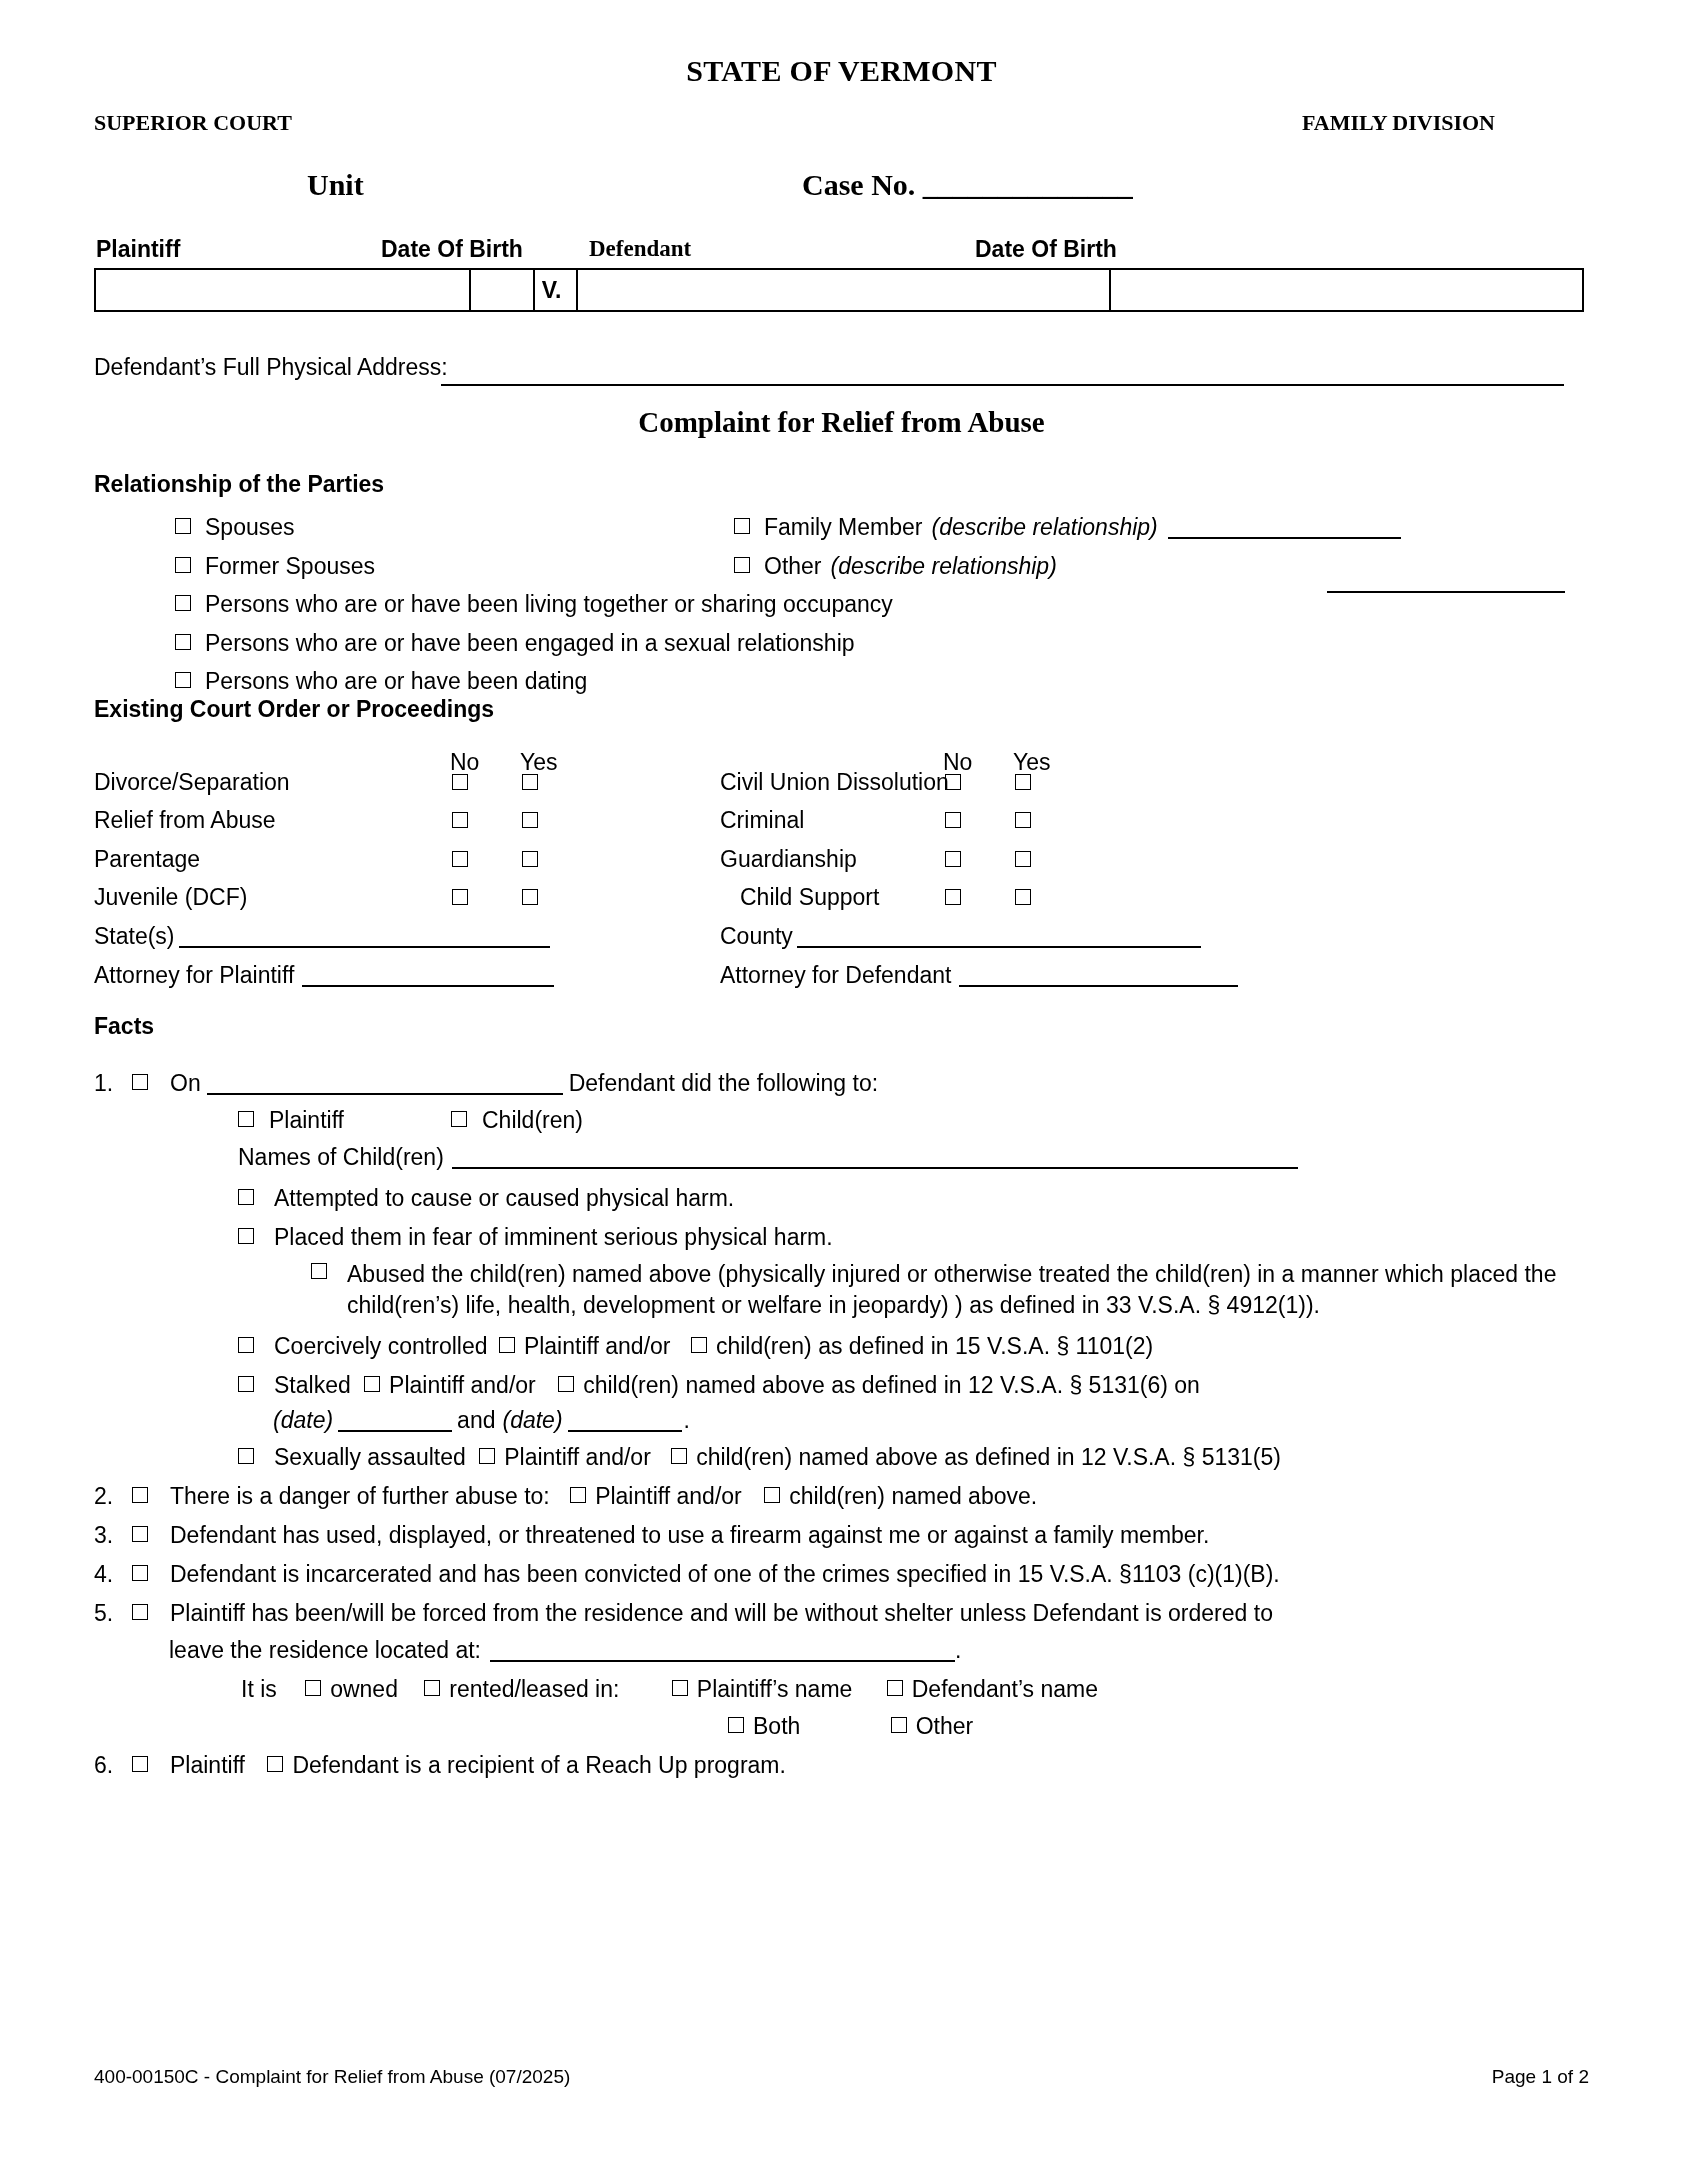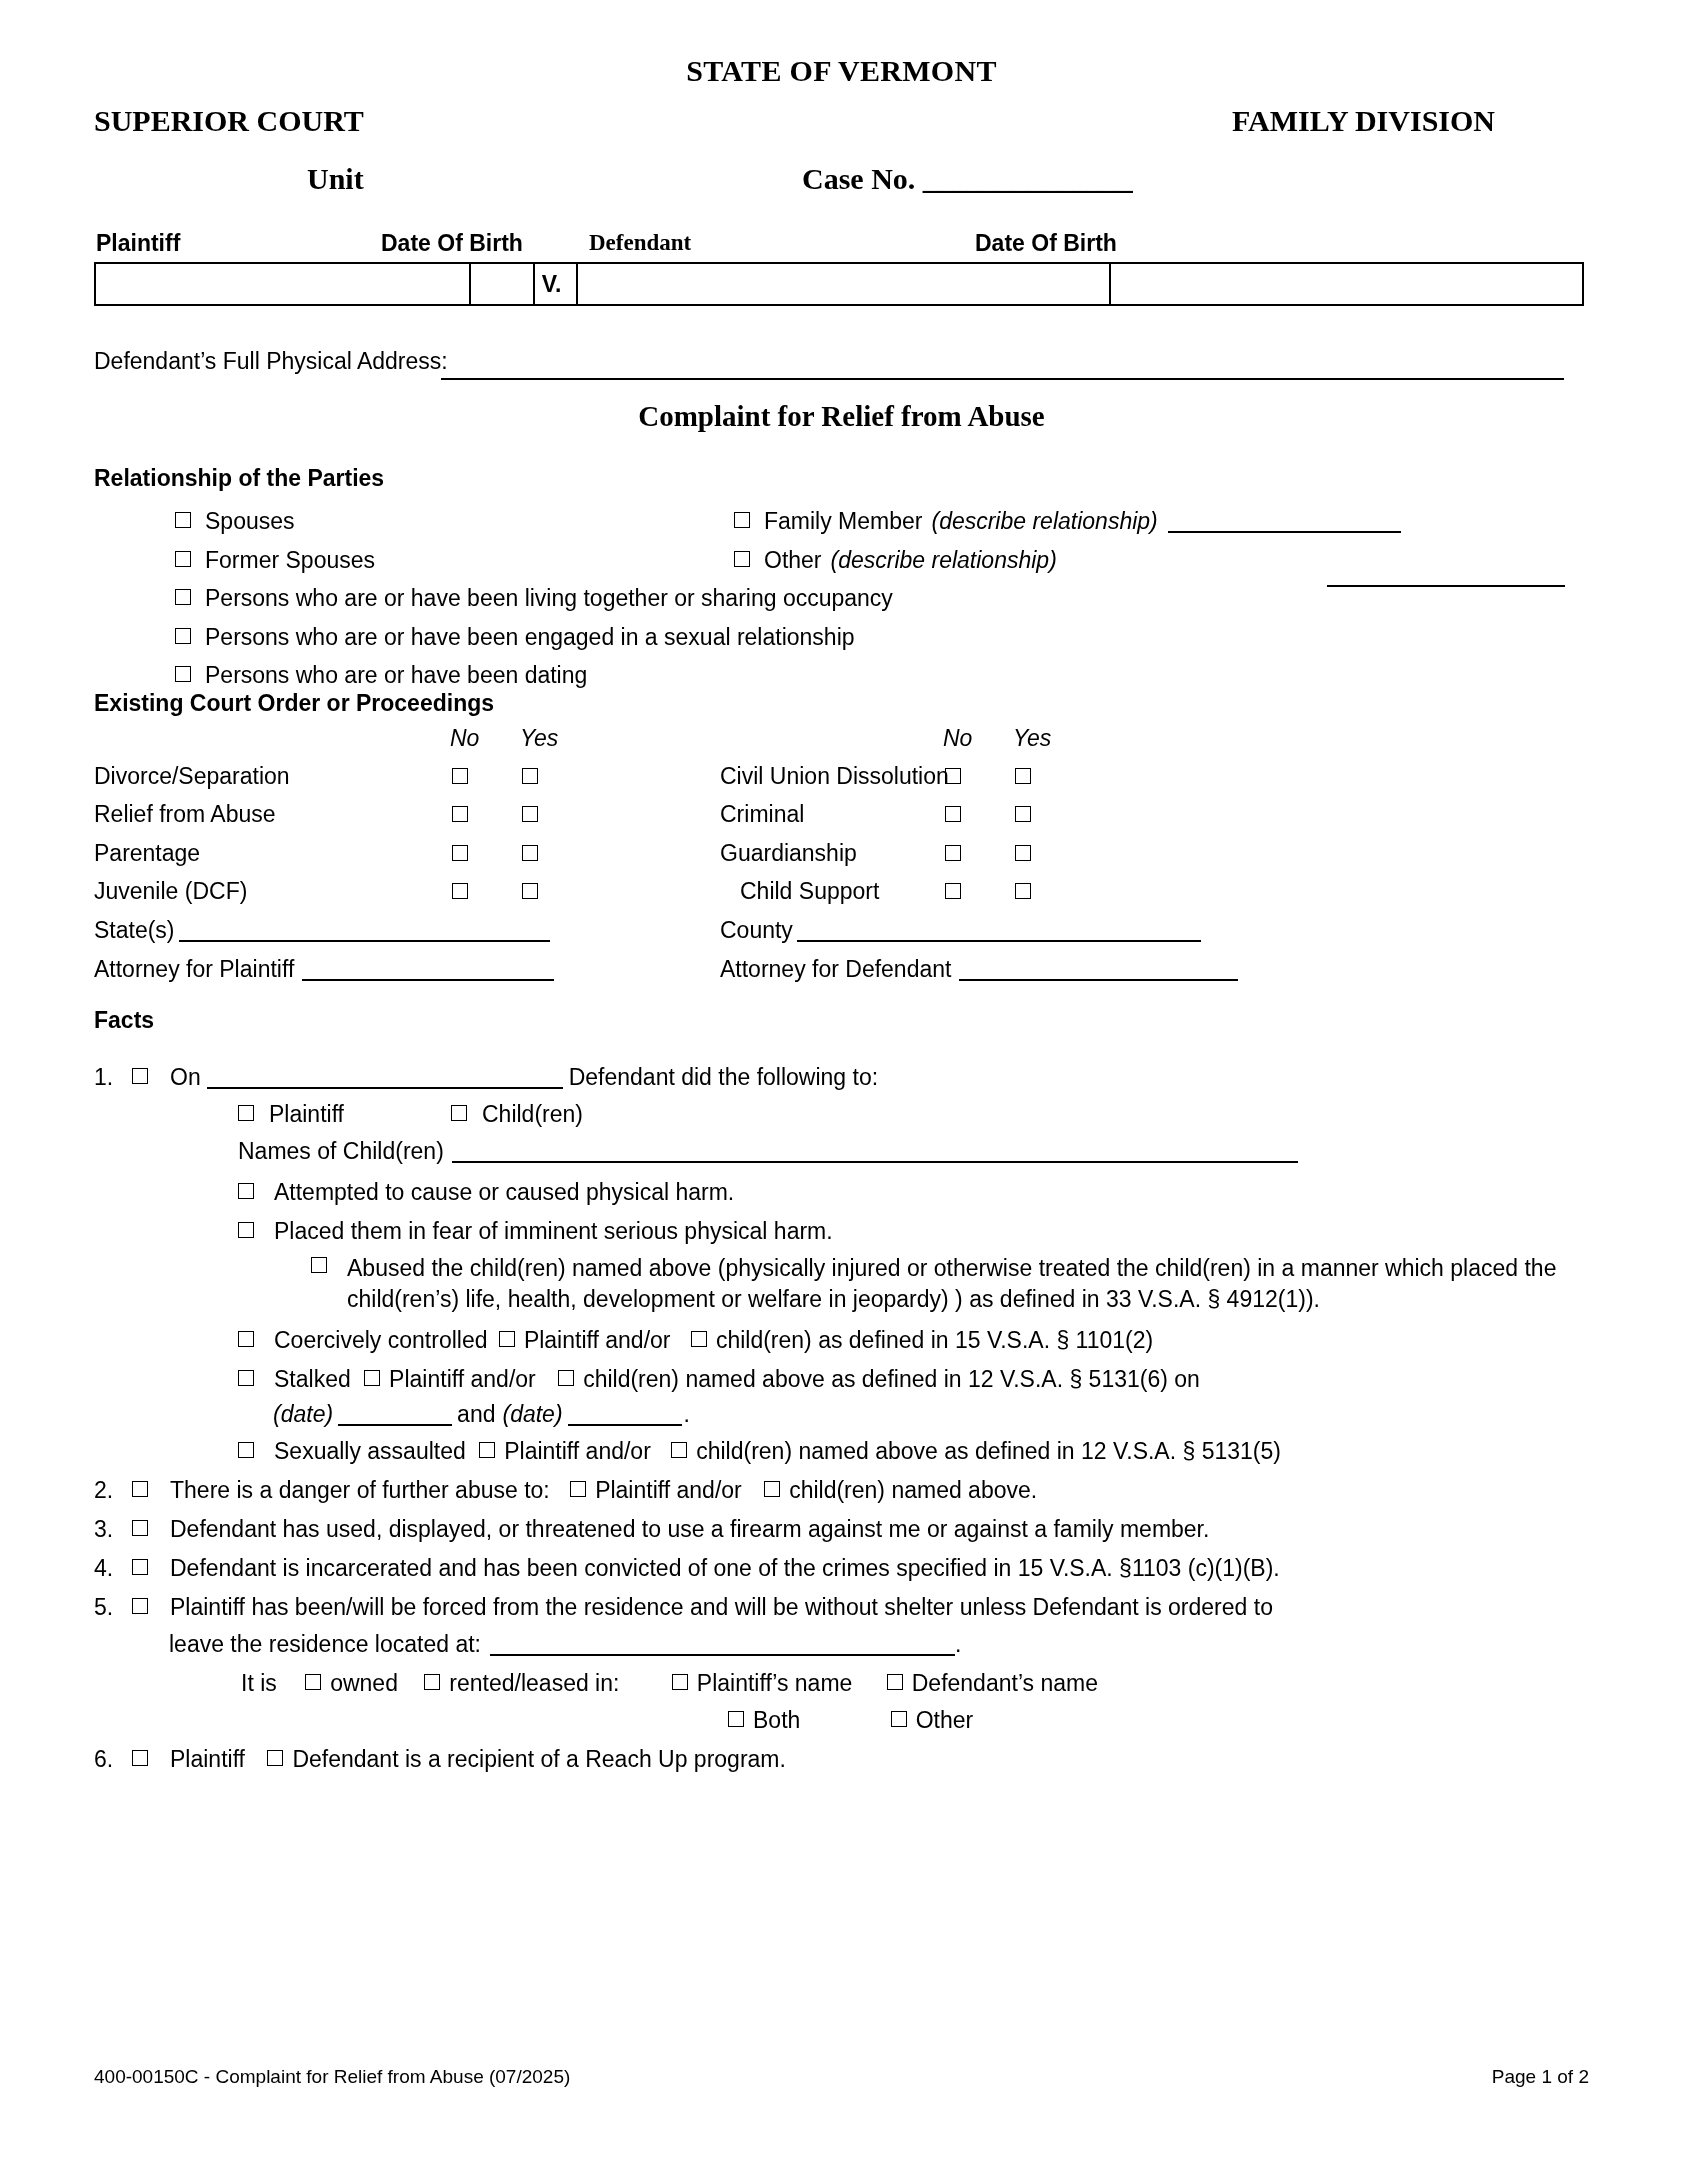--- a/index.html
+++ b/index.html
@@ -34,24 +34,24 @@
     text-align: center;
     font-family: "Liberation Serif", serif;
     font-weight: bold;
     font-size: 30px;
     letter-spacing: 0.3px;
     margin: 14px 0 0 0;
   }
   .court-row {
     position: relative;
     height: 46px;
-    margin-top: 16px;
+    margin-top: 22px;
     font-family: "Liberation Serif", serif;
     font-weight: bold;
-    font-size: 30px;
+    font-size: 22px;
   }
   .court-row .left { position: absolute; left: 0px; top: 0; }
   .court-row .right { position: absolute; right: 94px; top: 0; }
 
   .unit-row {
     position: relative;
     height: 46px;
     margin-top: 12px;
     font-family: "Liberation Serif", serif;
     font-weight: bold;
@@ -150,21 +150,21 @@
 
   
   .rel-wrap { position: relative; margin-top: 8px; height: 180px; font-size: 23px; }
   .rel-item { position: absolute; white-space: nowrap; padding-left: 36px; }
   .rel-item .cb { margin-right: 14px; }
 
   
   .q-text { font-size: 23px; margin-top: 6px; line-height: 1.34; width: 1426px; }
 
   .grid-wrap { position: relative; margin-top: 8px; height: 238px; font-size: 23px; }
-  .grid-hdr { position: absolute; top: 0; font-style: italic; }
+  .grid-hdr { position: absolute; top: 18px; }
   .grid-lbl { position: absolute; }
   .grid-box { position: absolute; }
 
   .fill-row { position: absolute; white-space: nowrap; }
 
   
   .facts-wrap { position: relative; margin-top: 30px; font-size: 23px; }
   .fact-line { position: relative; display: flex; align-items: flex-start; }
   .num { width: 38px; flex: 0 0 auto; }
   .fact-cb { width: 38px; flex: 0 0 auto; }

